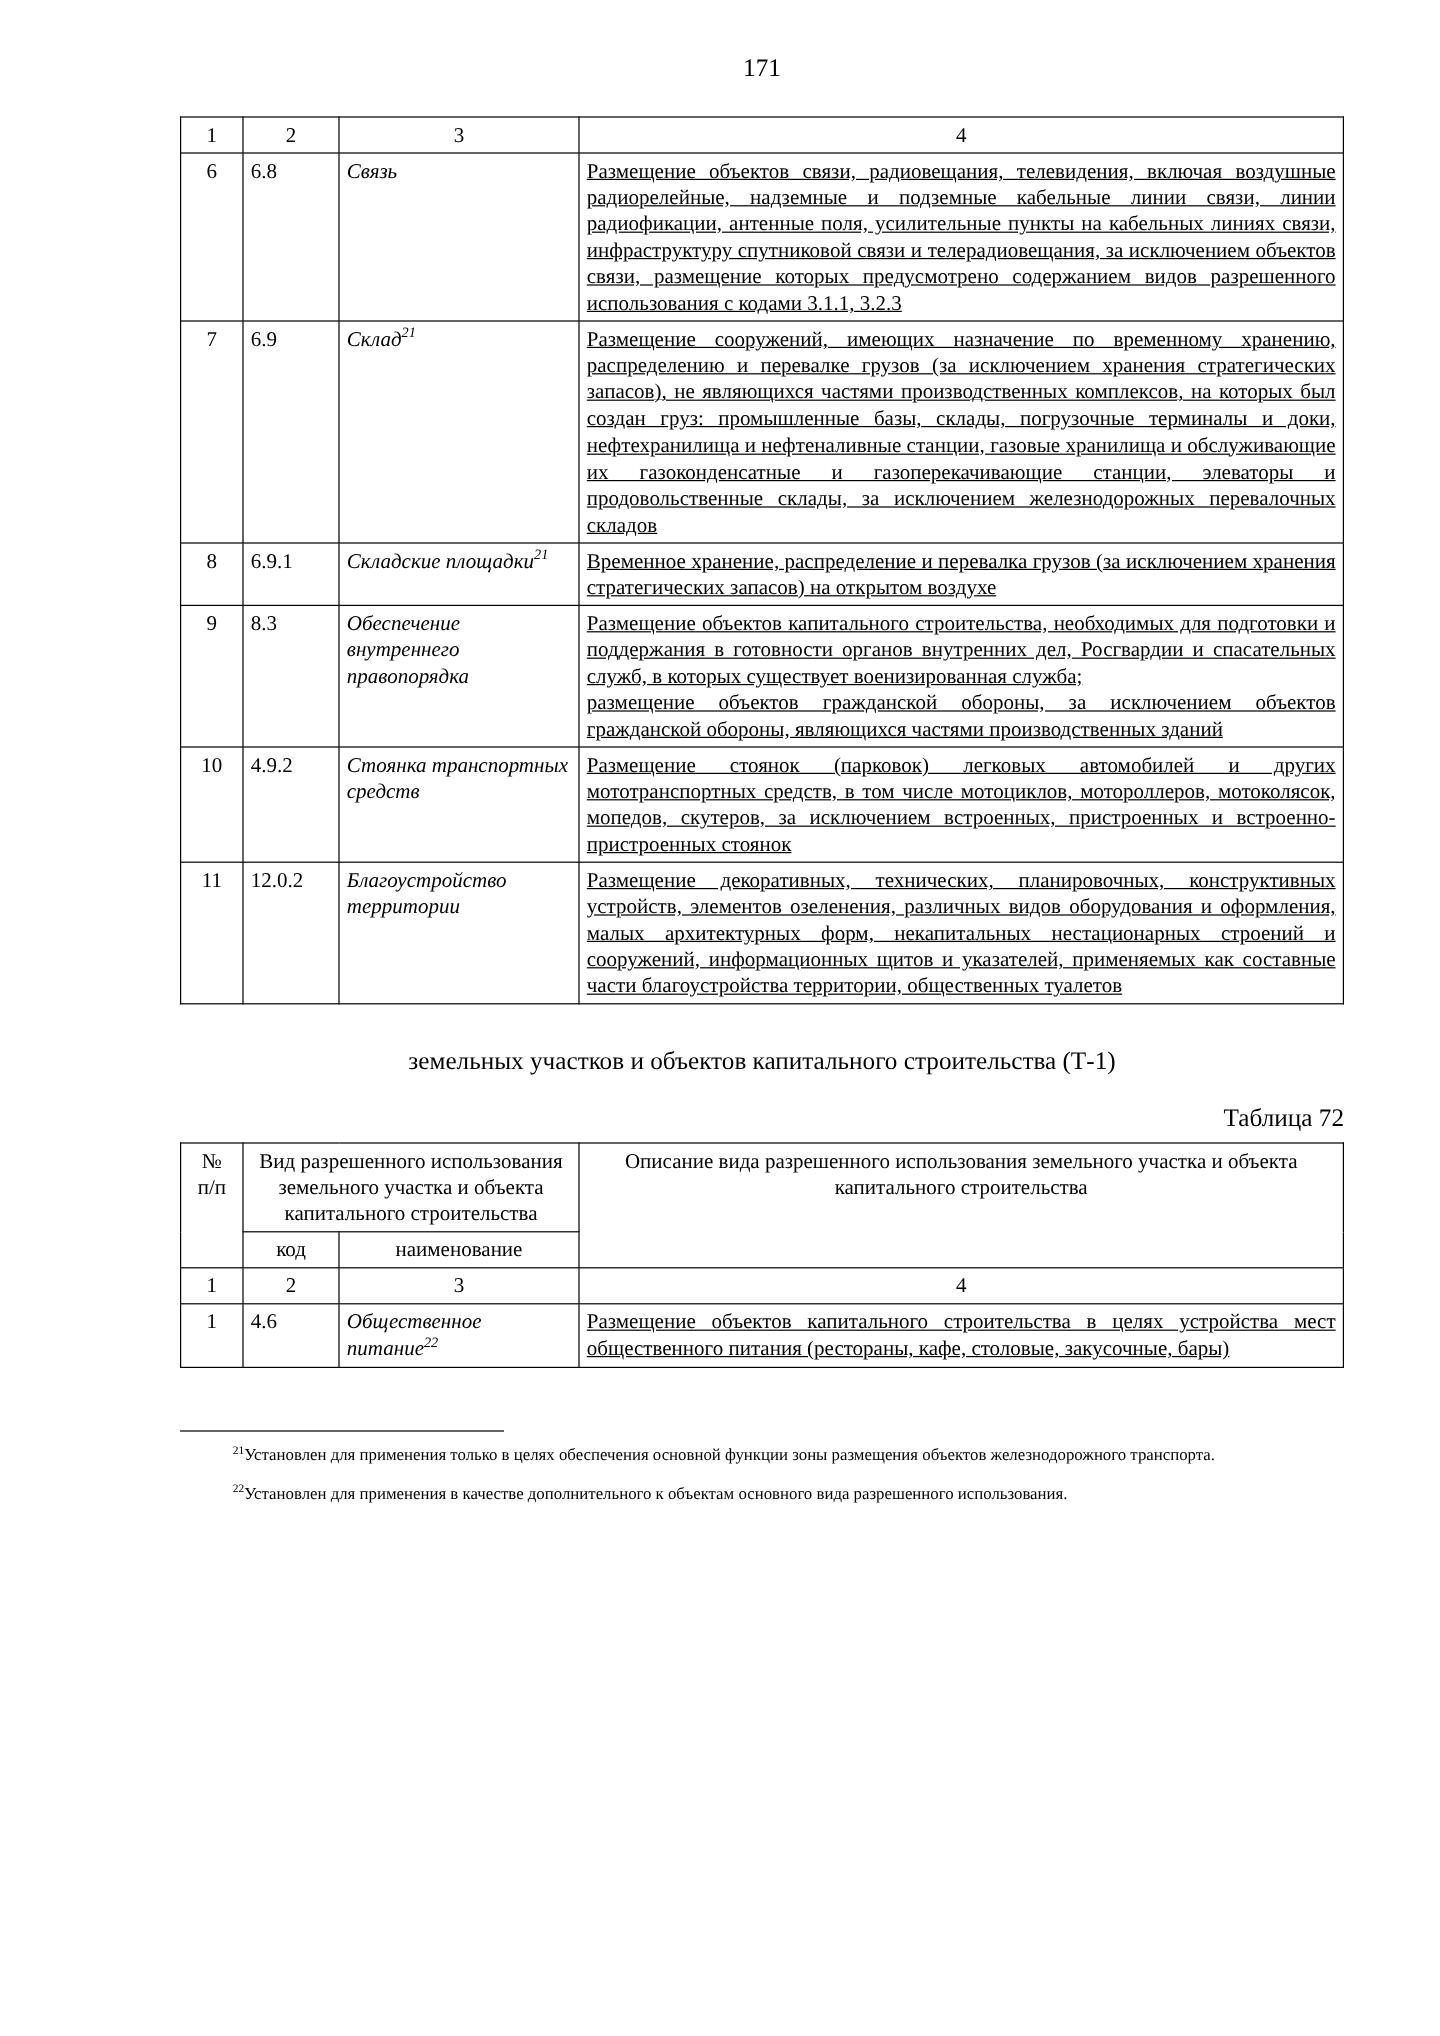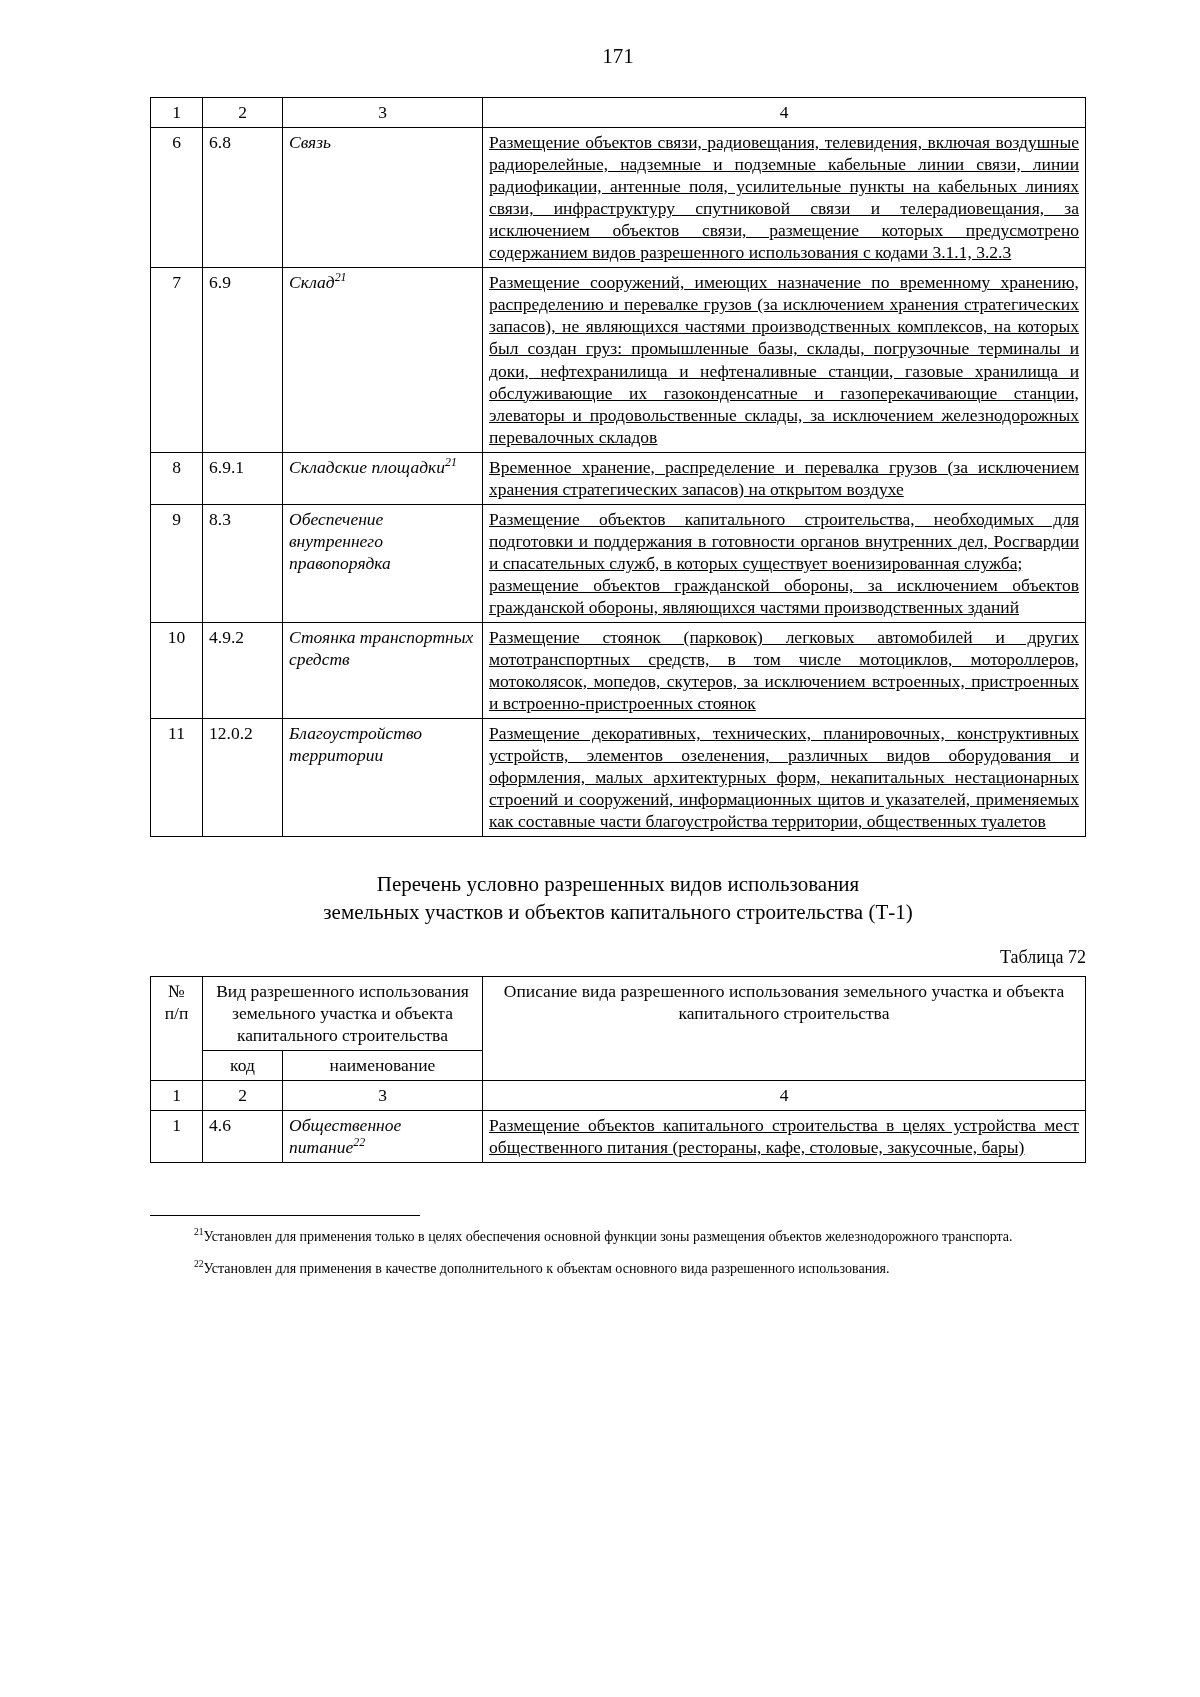--- a/index.html
+++ b/index.html
@@ -11,21 +11,21 @@
     width: 1200px;
     min-height: 1697px;
     font-family: "Liberation Serif", serif;
     color: #000000;
     position: relative;
   }
   .page {
     width: 1200px;
     min-height: 1697px;
     box-sizing: border-box;
-    padding: 44px 114px 40px 150px;
+    padding: 44px 80px 40px 150px;
     position: relative;
   }
   .page-number {
     text-align: center;
     font-size: 21px;
     margin-bottom: 28px;
   }
   table.doc {
     width: 100%;
     border-collapse: collapse;
@@ -62,21 +62,21 @@
   }
   .section-title {
     text-align: center;
     font-size: 21px;
     line-height: 1.32;
     margin-top: 34px;
     margin-bottom: 6px;
   }
   .table-caption {
     text-align: right;
-    font-size: 18px;
+    font-size: 21px;
     margin-top: 20px;
     margin-bottom: 8px;
   }
   .hdr-cell {
     text-align: center;
     font-size: 17.5px;
     line-height: 1.26;
     vertical-align: middle;
   }
   .footnotes {
@@ -157,21 +157,20 @@
       <tr>
         <td class="c-num">11</td>
         <td class="c-code">12.0.2</td>
         <td class="c-name">Благоустройство территории</td>
         <td class="just">Размещение декоративных, технических, планировочных, конструктивных устройств, элементов озеленения, различных видов оборудования и оформления, малых архитектурных форм, некапитальных нестационарных строений и сооружений, информационных щитов и указателей, применяемых как составные части благоустройства территории, общественных туалетов</td>
       </tr>
     </tbody>
   </table>
 
   <div class="section-title">
-    <div>Перечень условно разрешенных видов использования</div>
     <div>земельных участков и объектов капитального строительства (Т-1)</div>
   </div>
 
   <div class="table-caption">Таблица 72</div>
 
   <table class="doc">
     <colgroup>
       <col class="c-num">
         <col class="c-code">
         <col class="c-name">

